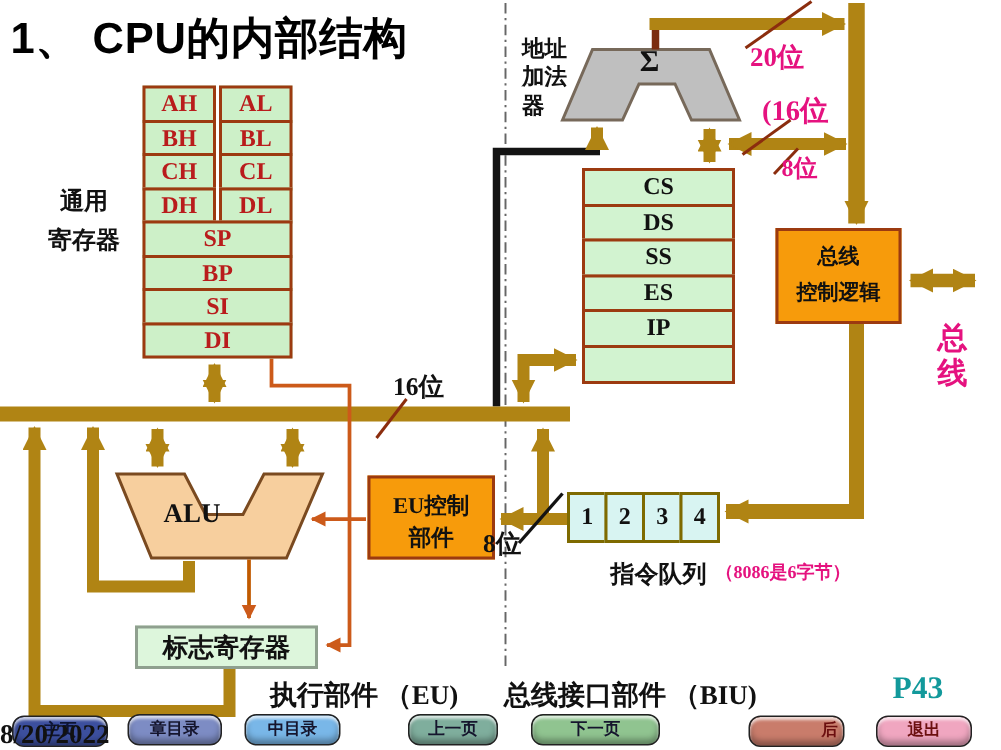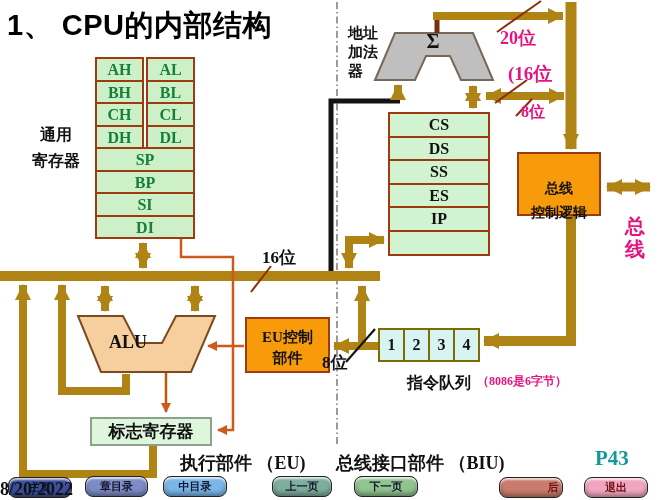--- a/index.html
+++ b/index.html
@@ -1,21 +1,21 @@
 <!DOCTYPE html>
 <html><head>
 <meta charset="utf-8">
 <style>
   html,body{margin:0;padding:0;background:#fff;}
   #slide{position:relative;width:667px;height:500px;background:#ffffff;overflow:hidden;
          font-family:"Liberation Serif","DejaVu Serif",serif;}
   .abs{position:absolute;box-sizing:border-box;}
   svg.layer{position:absolute;left:0;top:0;z-index:1;}
   .cell{background:#cdf0c8;border:2px solid #9c3a10;text-align:center;
-        font-weight:bold;font-size:16px;color:#15803d;z-index:2;line-height:20px;padding-top:1px;}
+        font-weight:bold;font-size:16px;color:#b91c1c;z-index:2;line-height:20px;padding-top:1px;}
   .segrow{background:#d2f3d0;border:2px solid #9c3a10;text-align:center;
         font-weight:bold;font-size:16px;color:#111;z-index:2;line-height:21px;}
   .qcell{background:#d8f4f2;border:2px solid #7e6a00;text-align:center;
         font-weight:bold;font-size:16px;color:#111;z-index:2;line-height:30px;}
   .orangebox{background:#f79b0b;border:2px solid #9c3a10;z-index:2;text-align:center;
         font-weight:bold;color:#111;}
   .lbl{z-index:4;white-space:nowrap;font-weight:bold;color:#111;}
   .magenta{color:#e5127f;}
   .navbtn{z-index:5;height:21px;border-radius:8px;border:1px solid #222;
         text-align:center;font-size:11px;font-weight:bold;line-height:19px;
@@ -125,21 +125,21 @@
   <div class="abs segrow" style="left:388px;top:182.8px;width:102px;height:25.6px;">ES</div>
   <div class="abs segrow" style="left:388px;top:206.4px;width:102px;height:25.6px;">IP</div>
   <div class="abs segrow" style="left:388px;top:230px;width:102px;height:25.6px;"></div>
 
   <div class="abs lbl magenta" style="left:500px;top:26px;font-size:18px;">20位</div>
   <div class="abs lbl magenta" style="left:508px;top:61px;font-size:19px;">(16位</div>
   <div class="abs lbl magenta" style="left:521px;top:102px;font-size:16px;">8位</div>
   <div class="abs lbl" style="left:262px;top:246px;font-size:17px;">16位</div>
   <div class="abs lbl" style="left:322px;top:351px;font-size:17px;">8位</div>
 
-  <div class="abs orangebox" style="left:517px;top:152px;width:84px;height:64px;font-size:14px;padding-top:26px;">
+  <div class="abs orangebox" style="left:517px;top:152px;width:84px;height:64px;font-size:14px;padding-top:8px;">
     <div>总线</div>
     <div style="margin-top:6px;">控制逻辑</div>
   </div>
 
   <div class="abs lbl magenta" style="left:623px;top:215px;width:24px;text-align:center;font-size:20px;line-height:23px;">
     <div>总</div>
     <div>线</div>
   </div>
 
   <div class="abs lbl" style="left:96px;top:332px;width:64px;text-align:center;font-size:18px;">ALU</div>
@@ -161,17 +161,17 @@
 
   <div class="abs lbl" style="left:180px;top:451px;font-size:18px;">执行部件 （EU)</div>
   <div class="abs lbl" style="left:336px;top:451px;font-size:18px;">总线接口部件 （BIU)</div>
   <div class="abs lbl" style="left:595px;top:446px;font-size:21px;color:#12999b;">P43</div>
   <div class="abs" style="left:0px;top:479px;font-size:18px;color:#111;z-index:6;font-weight:bold;">8/20/2022</div>
 
   <div class="abs navbtn" style="left:8px;top:477px;width:64px;background:#3c4f9e;color:#0d1433;">主页</div>
   <div class="abs navbtn" style="left:85px;top:476px;width:63px;background:#7d8cc4;">章目录</div>
   <div class="abs navbtn" style="left:163px;top:476px;width:64px;background:#79b7e8;">中目录</div>
   <div class="abs navbtn" style="left:272px;top:476px;width:60px;background:#7fae9d;">上一页</div>
-  <div class="abs navbtn" style="left:354px;top:476px;width:64px;background:#90c490;">下一页</div>
+  <div class="abs navbtn" style="left:354px;top:476px;width:86px;background:#90c490;">下一页</div>
   <div class="abs navbtn" style="left:499px;top:477px;width:64px;background:#c97c6b;color:#6b0f0f;padding-left:44px;">后退</div>
   <div class="abs navbtn" style="left:584px;top:477px;width:64px;background:#f0a6c0;color:#6b0f0f;">退出</div>
 
 </div>
 
 </body></html>

